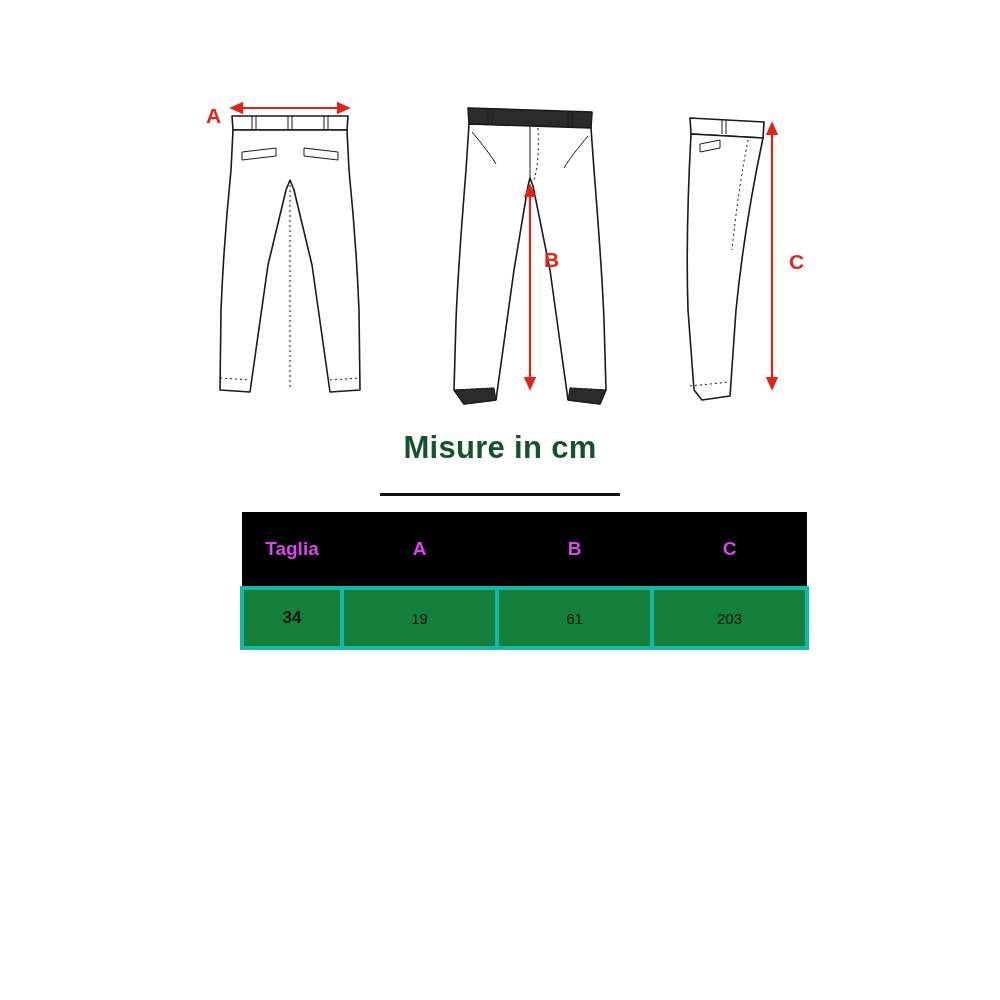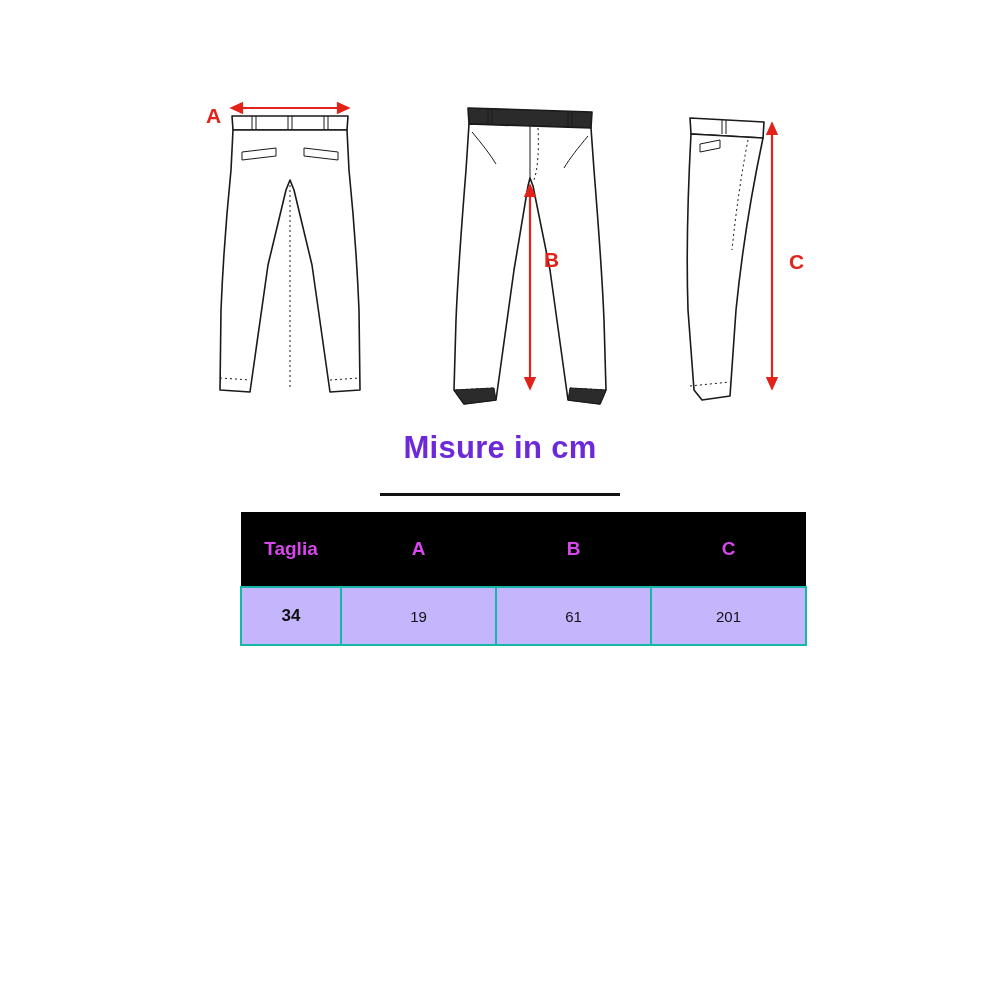--- a/index.html
+++ b/index.html
@@ -48,21 +48,21 @@
 
   .title {
     position: absolute;
     left: 0;
     top: 430px;
     width: 1000px;
     text-align: center;
     font-size: 31px;
     font-weight: bold;
     letter-spacing: 0.3px;
-    color: #6d28d9;
+    color: #14532d;
   }
   .title-rule {
     position: absolute;
     left: 380px;
     top: 493px;
     width: 240px;
     height: 3px;
     background: #111111;
   }
 
@@ -77,26 +77,26 @@
   .size-table th {
     background: #000000;
     color: #d946ef;
     font-size: 19px;
     font-weight: bold;
     height: 72px;
     text-align: center;
     border: none;
   }
   .size-table td {
-    background: #c4b5fd;
+    background: #15803d;
     color: #111111;
     font-size: 15px;
     height: 54px;
     text-align: center;
-    border: 2px solid #14b8a6;
+    border: 4px solid #14b8a6;
   }
   .size-table td:first-child {
     font-weight: bold;
     font-size: 17px;
   }
   .size-table col.c-size { width: 100px; }
   .size-table col.c-a { width: 155px; }
   .size-table col.c-b { width: 155px; }
   .size-table col.c-c { width: 155px; }
 </style>
@@ -213,18 +213,18 @@
         <th>A</th>
         <th>B</th>
         <th>C</th>
       </tr>
     </thead>
     <tbody>
       <tr>
         <td>34</td>
         <td>19</td>
         <td>61</td>
-        <td>201</td>
+        <td>203</td>
       </tr>
     </tbody>
   </table>
 
 </div>
 
 </body></html>

